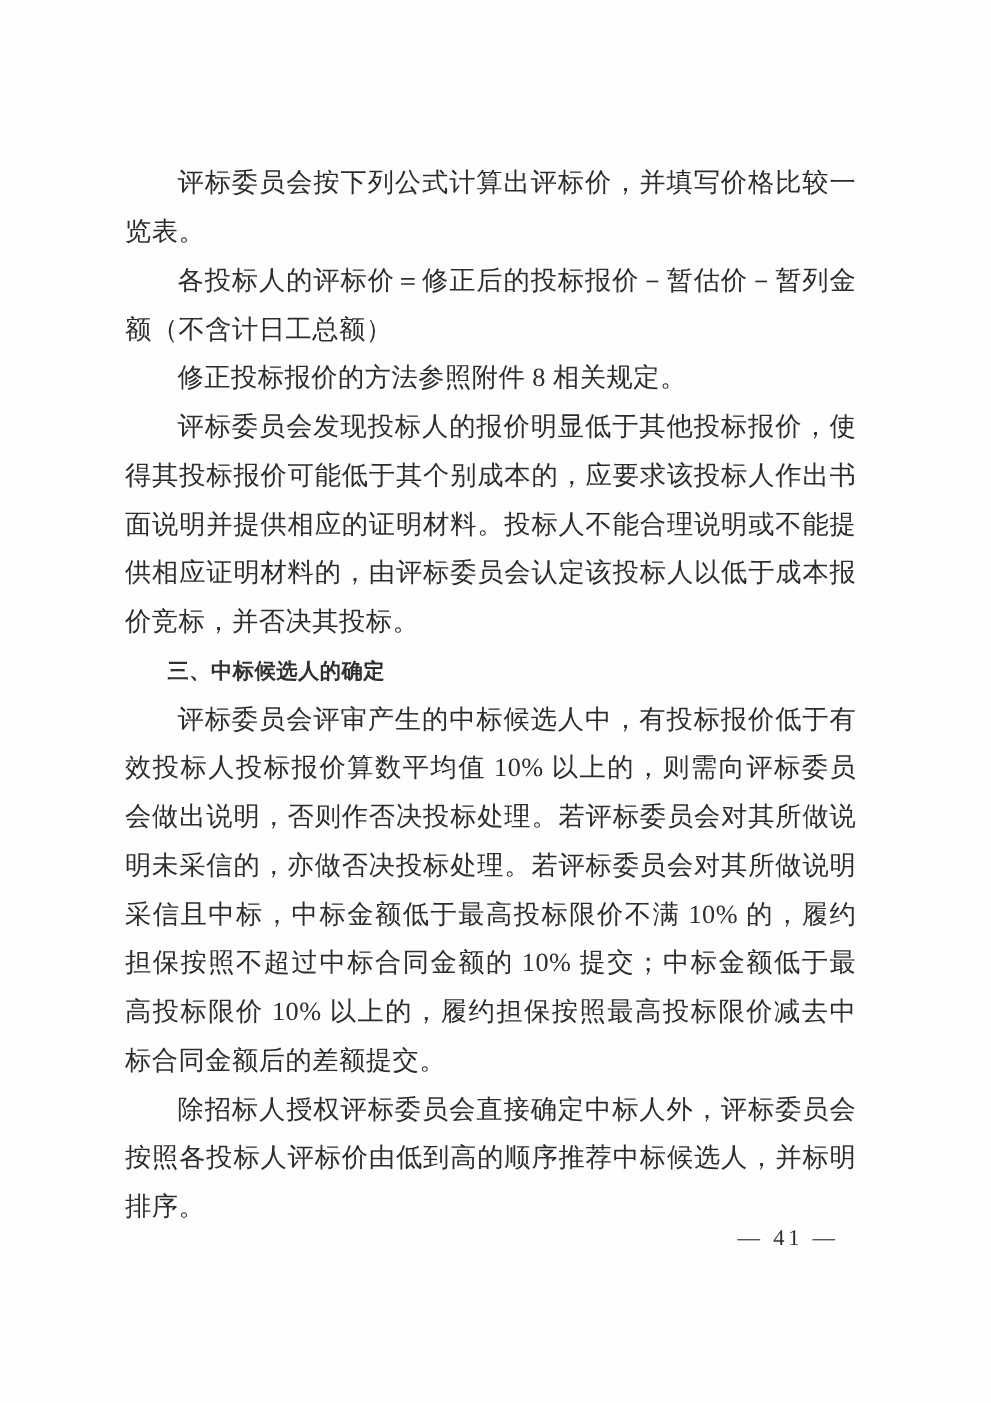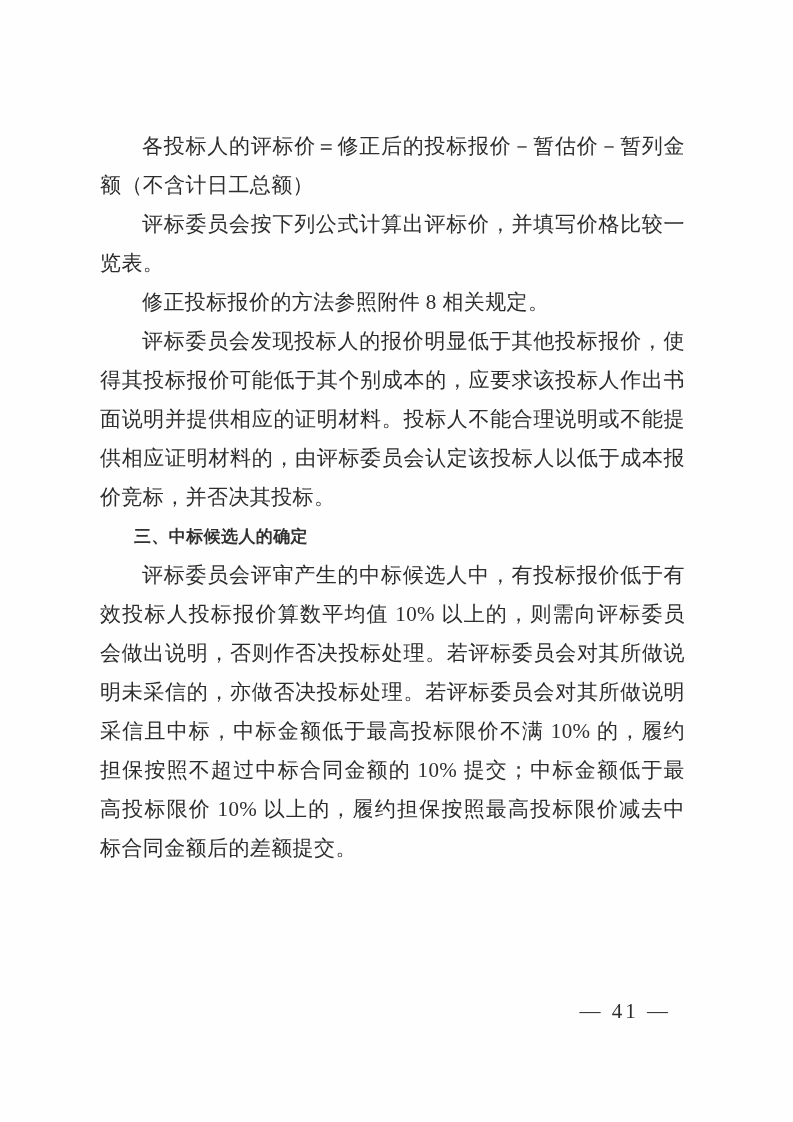--- a/index.html
+++ b/index.html
@@ -38,36 +38,37 @@
     padding: 0;
     text-indent: 2em;
     font-size: 17px;
     font-weight: bold;
     font-family: "Liberation Sans", "DejaVu Sans", sans-serif;
     color: #303030;
     text-align: left;
   }
   .page-number {
     position: absolute;
-    top: 999px;
+    top: 978px;
     right: 122px;
-    font-size: 21px;
+    font-size: 18px;
     line-height: 24px;
     letter-spacing: 3px;
     color: #2d2d2d;
     font-family: "Liberation Serif", "DejaVu Serif", serif;
   }
 </style>
 </head>
 <body>
 
 <div class="sheet">
   <div class="doc">
+    <p>评标委员会按下列公式计算出评标价，并填写价格比较一览表。</p>
     <p>各投标人的评标价＝修正后的投标报价－暂估价－暂列金额（不含计日工总额）</p>
-    <p>评标委员会按下列公式计算出评标价，并填写价格比较一览表。</p>
     <p>修正投标报价的方法参照附件 8 相关规定。</p>
     <p>评标委员会发现投标人的报价明显低于其他投标报价，使得其投标报价可能低于其个别成本的，应要求该投标人作出书面说明并提供相应的证明材料。投标人不能合理说明或不能提供相应证明材料的，由评标委员会认定该投标人以低于成本报价竞标，并否决其投标。</p>
     <p class="heading">三、中标候选人的确定</p>
     <p>评标委员会评审产生的中标候选人中，有投标报价低于有效投标人投标报价算数平均值 10% 以上的，则需向评标委员会做出说明，否则作否决投标处理。若评标委员会对其所做说明未采信的，亦做否决投标处理。若评标委员会对其所做说明采信且中标，中标金额低于最高投标限价不满 10% 的，履约担保按照不超过中标合同金额的 10% 提交；中标金额低于最高投标限价 10% 以上的，履约担保按照最高投标限价减去中标合同金额后的差额提交。</p>
+    <p>除招标人授权评标委员会直接确定中标人外，评标委员会按照各投标人评标价由低到高的顺序推荐中标候选人，并标明排序。</p>
   </div>
 
   <div class="page-number">— 41 —</div>
 </div>
 
 </body></html>

